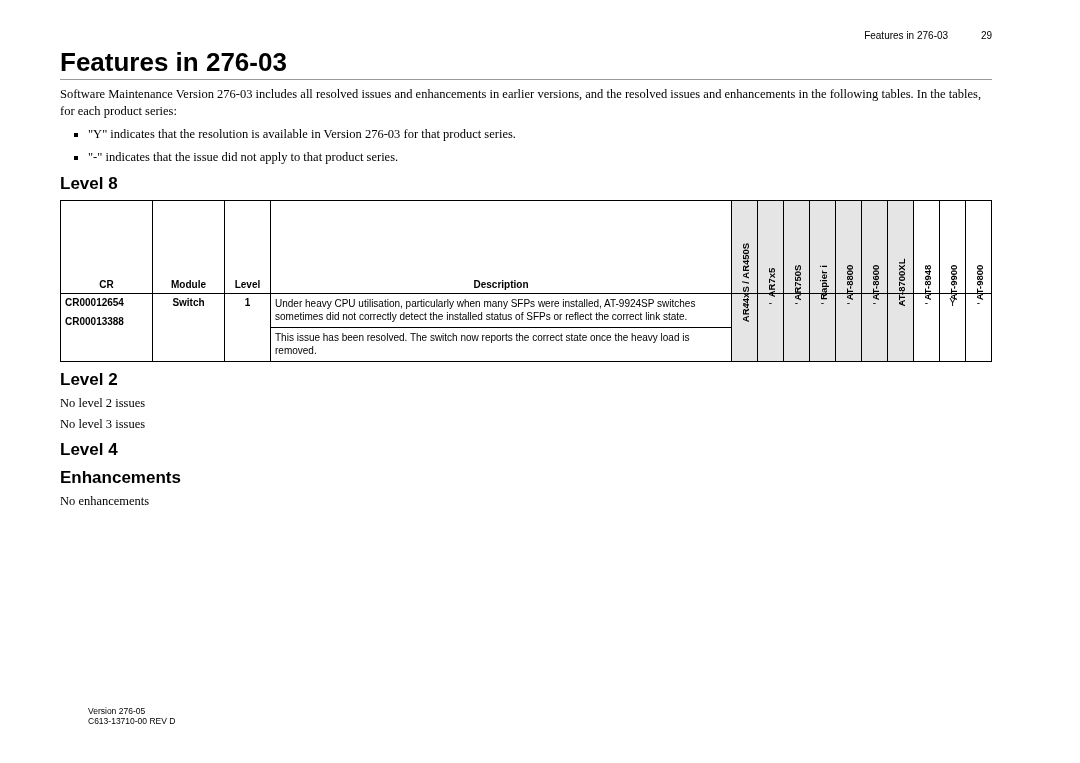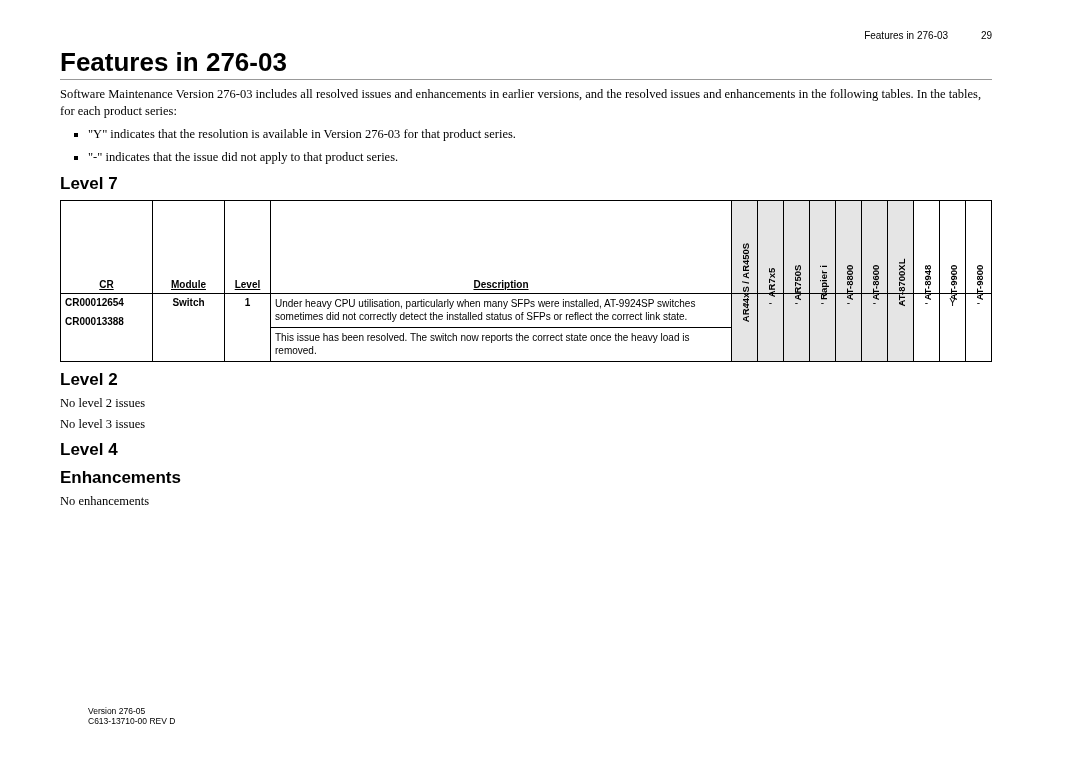--- a/index.html
+++ b/index.html
@@ -67,21 +67,20 @@
   table.feat th, table.feat td {
     border: 1px solid #000;
     padding: 3px 4px;
     vertical-align: top;
   }
   table.feat th {
     background: #fff;
     font-weight: bold;
     text-align: center;
     vertical-align: bottom;
-    text-decoration: underline;
   }
   table.feat th.rot {
     background: #e5e5e5;
   }
   table.feat th.rot.white { background: #fff; }
   .rot-wrap {
     height: 86px;
     position: relative;
   }
   .rot-text {
@@ -143,21 +142,21 @@
 
   <h1 class="main-title">Features in 276-03</h1>
 
   <p class="intro">Software Maintenance Version 276-03 includes all resolved issues and enhancements in earlier versions, and the resolved issues and enhancements in the following tables. In the tables, for each product series:</p>
 
   <ul class="notes">
     <li>"Y" indicates that the resolution is available in Version 276-03 for that product series.</li>
     <li>"-" indicates that the issue did not apply to that product series.</li>
   </ul>
 
-  <h2 class="section">Level 7</h2>
+  <h2 class="section">Level 8</h2>
 
   <table class="feat">
     <colgroup>
       <col class="cr">
         <col class="mod">
         <col class="lvl">
         <col class="desc">
       <col class="prod">
         <col class="prod">
         <col class="prod">

